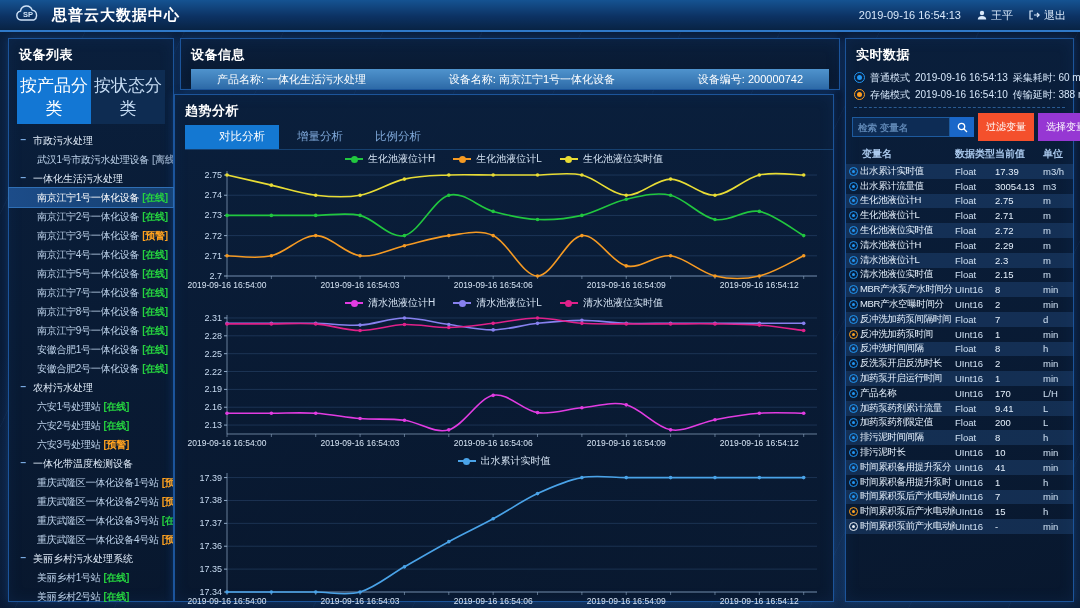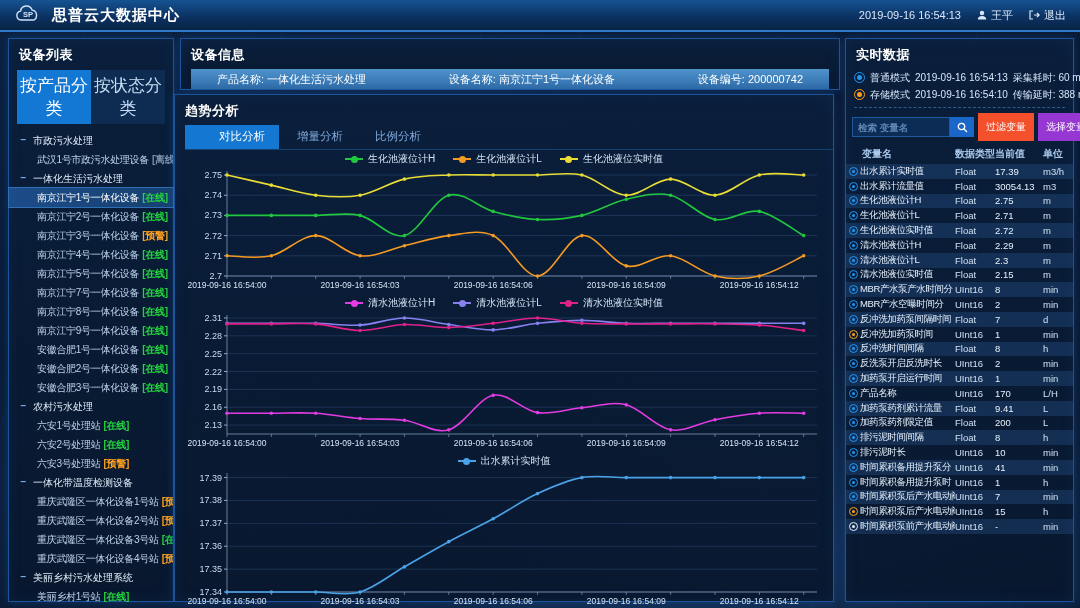--- a/index.html
+++ b/index.html
@@ -151,21 +151,20 @@
       <div class="tree-item selected"><span>南京江宁1号一体化设备</span><span class="st" style="color: rgb(37, 211, 63);">[在线]</span></div>
       <div class="tree-item"><span>南京江宁2号一体化设备</span><span class="st" style="color: rgb(37, 211, 63);">[在线]</span></div>
       <div class="tree-item"><span>南京江宁3号一体化设备</span><span class="st" style="color: rgb(255, 162, 31);">[预警]</span></div>
       <div class="tree-item"><span>南京江宁4号一体化设备</span><span class="st" style="color: rgb(37, 211, 63);">[在线]</span></div>
       <div class="tree-item"><span>南京江宁5号一体化设备</span><span class="st" style="color: rgb(37, 211, 63);">[在线]</span></div>
       <div class="tree-item"><span>南京江宁7号一体化设备</span><span class="st" style="color: rgb(37, 211, 63);">[在线]</span></div>
       <div class="tree-item"><span>南京江宁8号一体化设备</span><span class="st" style="color: rgb(37, 211, 63);">[在线]</span></div>
       <div class="tree-item"><span>南京江宁9号一体化设备</span><span class="st" style="color: rgb(37, 211, 63);">[在线]</span></div>
       <div class="tree-item"><span>安徽合肥1号一体化设备</span><span class="st" style="color: rgb(37, 211, 63);">[在线]</span></div>
       <div class="tree-item"><span>安徽合肥2号一体化设备</span><span class="st" style="color: rgb(37, 211, 63);">[在线]</span></div>
-      <div class="tree-item"><span>安徽合肥3号一体化设备</span><span class="st" style="color: rgb(37, 211, 63);">[在线]</span></div>
       <div class="tree-group">
         <span class="minus">−</span>
         <span>农村污水处理</span>
       </div>
       <div class="tree-item"><span>六安1号处理站</span><span class="st" style="color: rgb(37, 211, 63);">[在线]</span></div>
       <div class="tree-item"><span>六安2号处理站</span><span class="st" style="color: rgb(37, 211, 63);">[在线]</span></div>
       <div class="tree-item"><span>六安3号处理站</span><span class="st" style="color: rgb(255, 162, 31);">[预警]</span></div>
       <div class="tree-group">
         <span class="minus">−</span>
         <span>一体化带温度检测设备</span>

